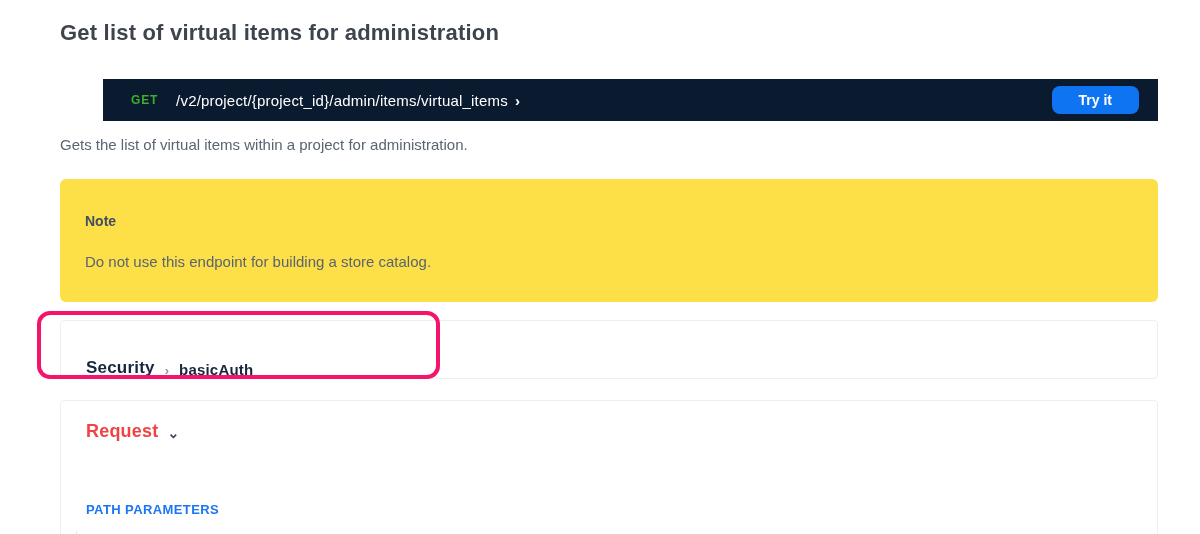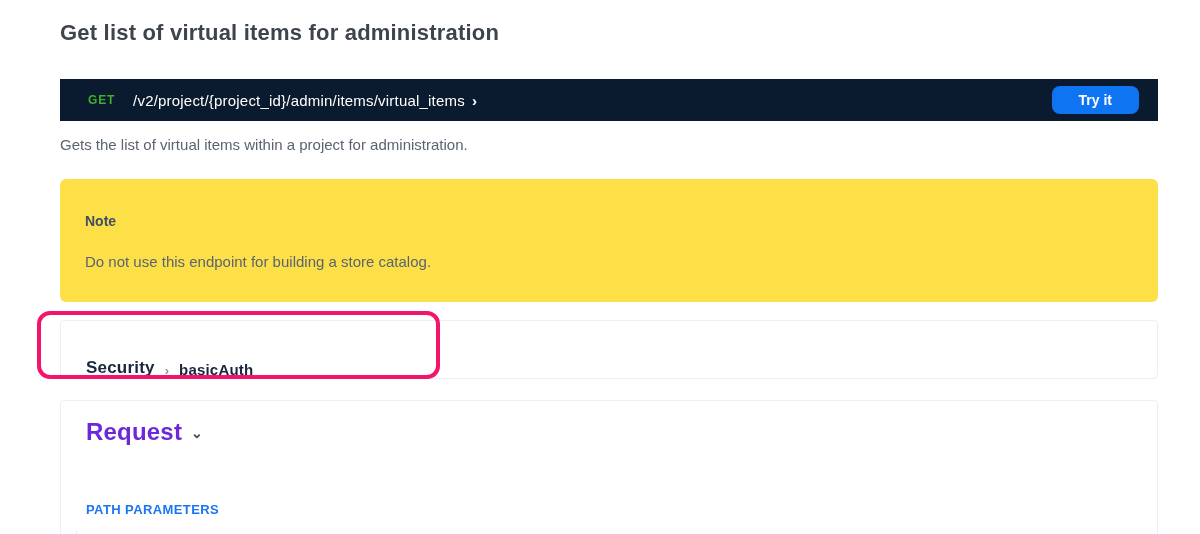--- a/index.html
+++ b/index.html
@@ -23,20 +23,21 @@
   }
 
   
   .endpoint-bar {
     margin-top: 33px;
     height: 42px;
     background: #0A1B30;
     display: flex;
     align-items: center;
     cursor: pointer;
+    margin-left: 43px;
   }
   .method-badge {
     margin-left: 28px;
     color: #3FAE2A;
     font-size: 12px;
     font-weight: bold;
     letter-spacing: 0.8px;
   }
   .endpoint-path {
     margin-left: 18px;
@@ -147,24 +148,24 @@
     padding: 20px 0 80px 0;
     background: #ffffff;
   }
   .request-header {
     margin-left: 25px;
     display: flex;
     align-items: center;
     cursor: pointer;
   }
   .request-label {
-    font-size: 24px;
+    font-size: 18px;
     line-height: 21px;
     font-weight: bold;
-    color: #6d28d9;
+    color: #ef4444;
     letter-spacing: 0.2px;
   }
   .request-chevron {
     margin-left: 9px;
     margin-top: 3px;
     color: #3E4A5C;
     font-size: 14px;
     font-weight: bold;
     line-height: 10px;
   }

